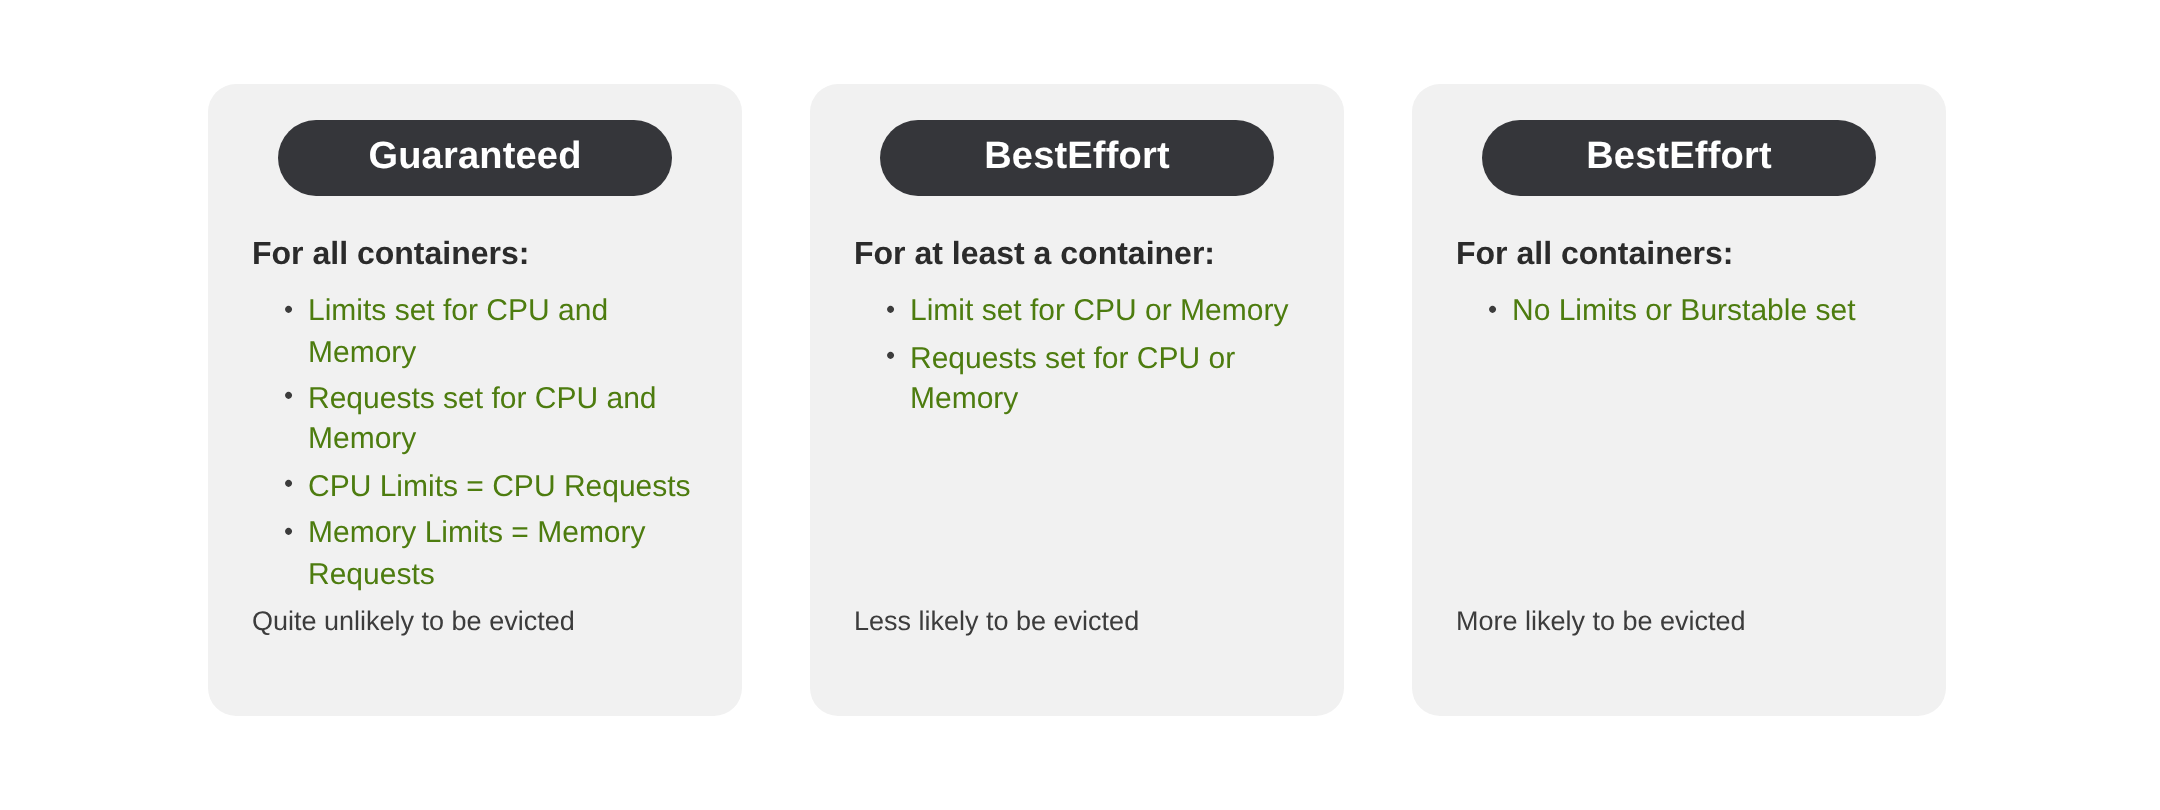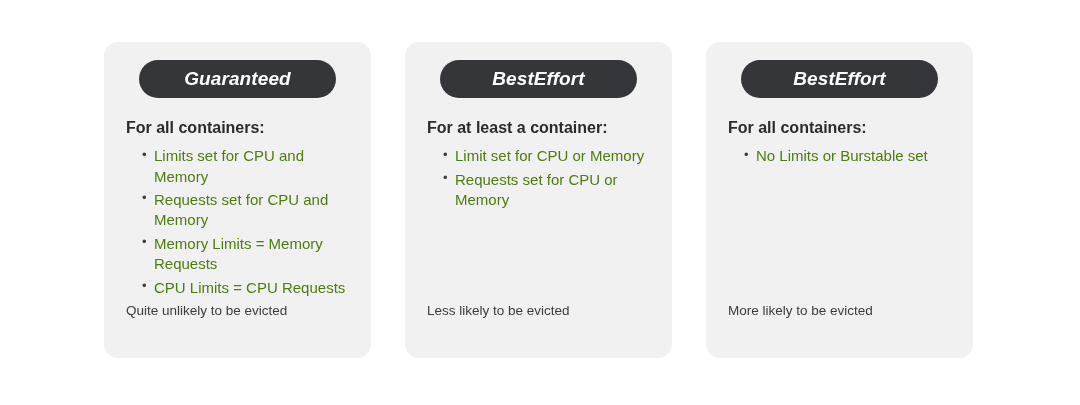--- a/index.html
+++ b/index.html
@@ -32,21 +32,20 @@
     border-radius: 14px;
     box-sizing: border-box;
     padding: 18px 22px 0 22px;
     display: flex;
     flex-direction: column;
     position: relative;
   }
   .pill-row {
     display: flex;
     justify-content: center;
-    font-style: italic;
   }
   .pill {
     background: #35363a;
     color: #ffffff;
     border-radius: 19px;
     height: 38px;
     min-width: 197px;
     display: flex;
     align-items: center;
     justify-content: center;
@@ -100,22 +99,22 @@
   <div class="cards">
 
     <div class="card">
       <div class="pill-row">
         <div class="pill">Guaranteed</div>
       </div>
       <div class="subhead">For all containers:</div>
       <ul class="bullets">
         <li>Limits set for CPU and Memory</li>
         <li>Requests set for CPU and Memory</li>
+        <li>CPU Limits = CPU Requests</li>
         <li>Memory Limits = Memory Requests</li>
-        <li>CPU Limits = CPU Requests</li>
       </ul>
       <div class="footer-note">Quite unlikely to be evicted</div>
     </div>
 
     <div class="card">
       <div class="pill-row">
         <div class="pill">BestEffort</div>
       </div>
       <div class="subhead">For at least a container:</div>
       <ul class="bullets">

